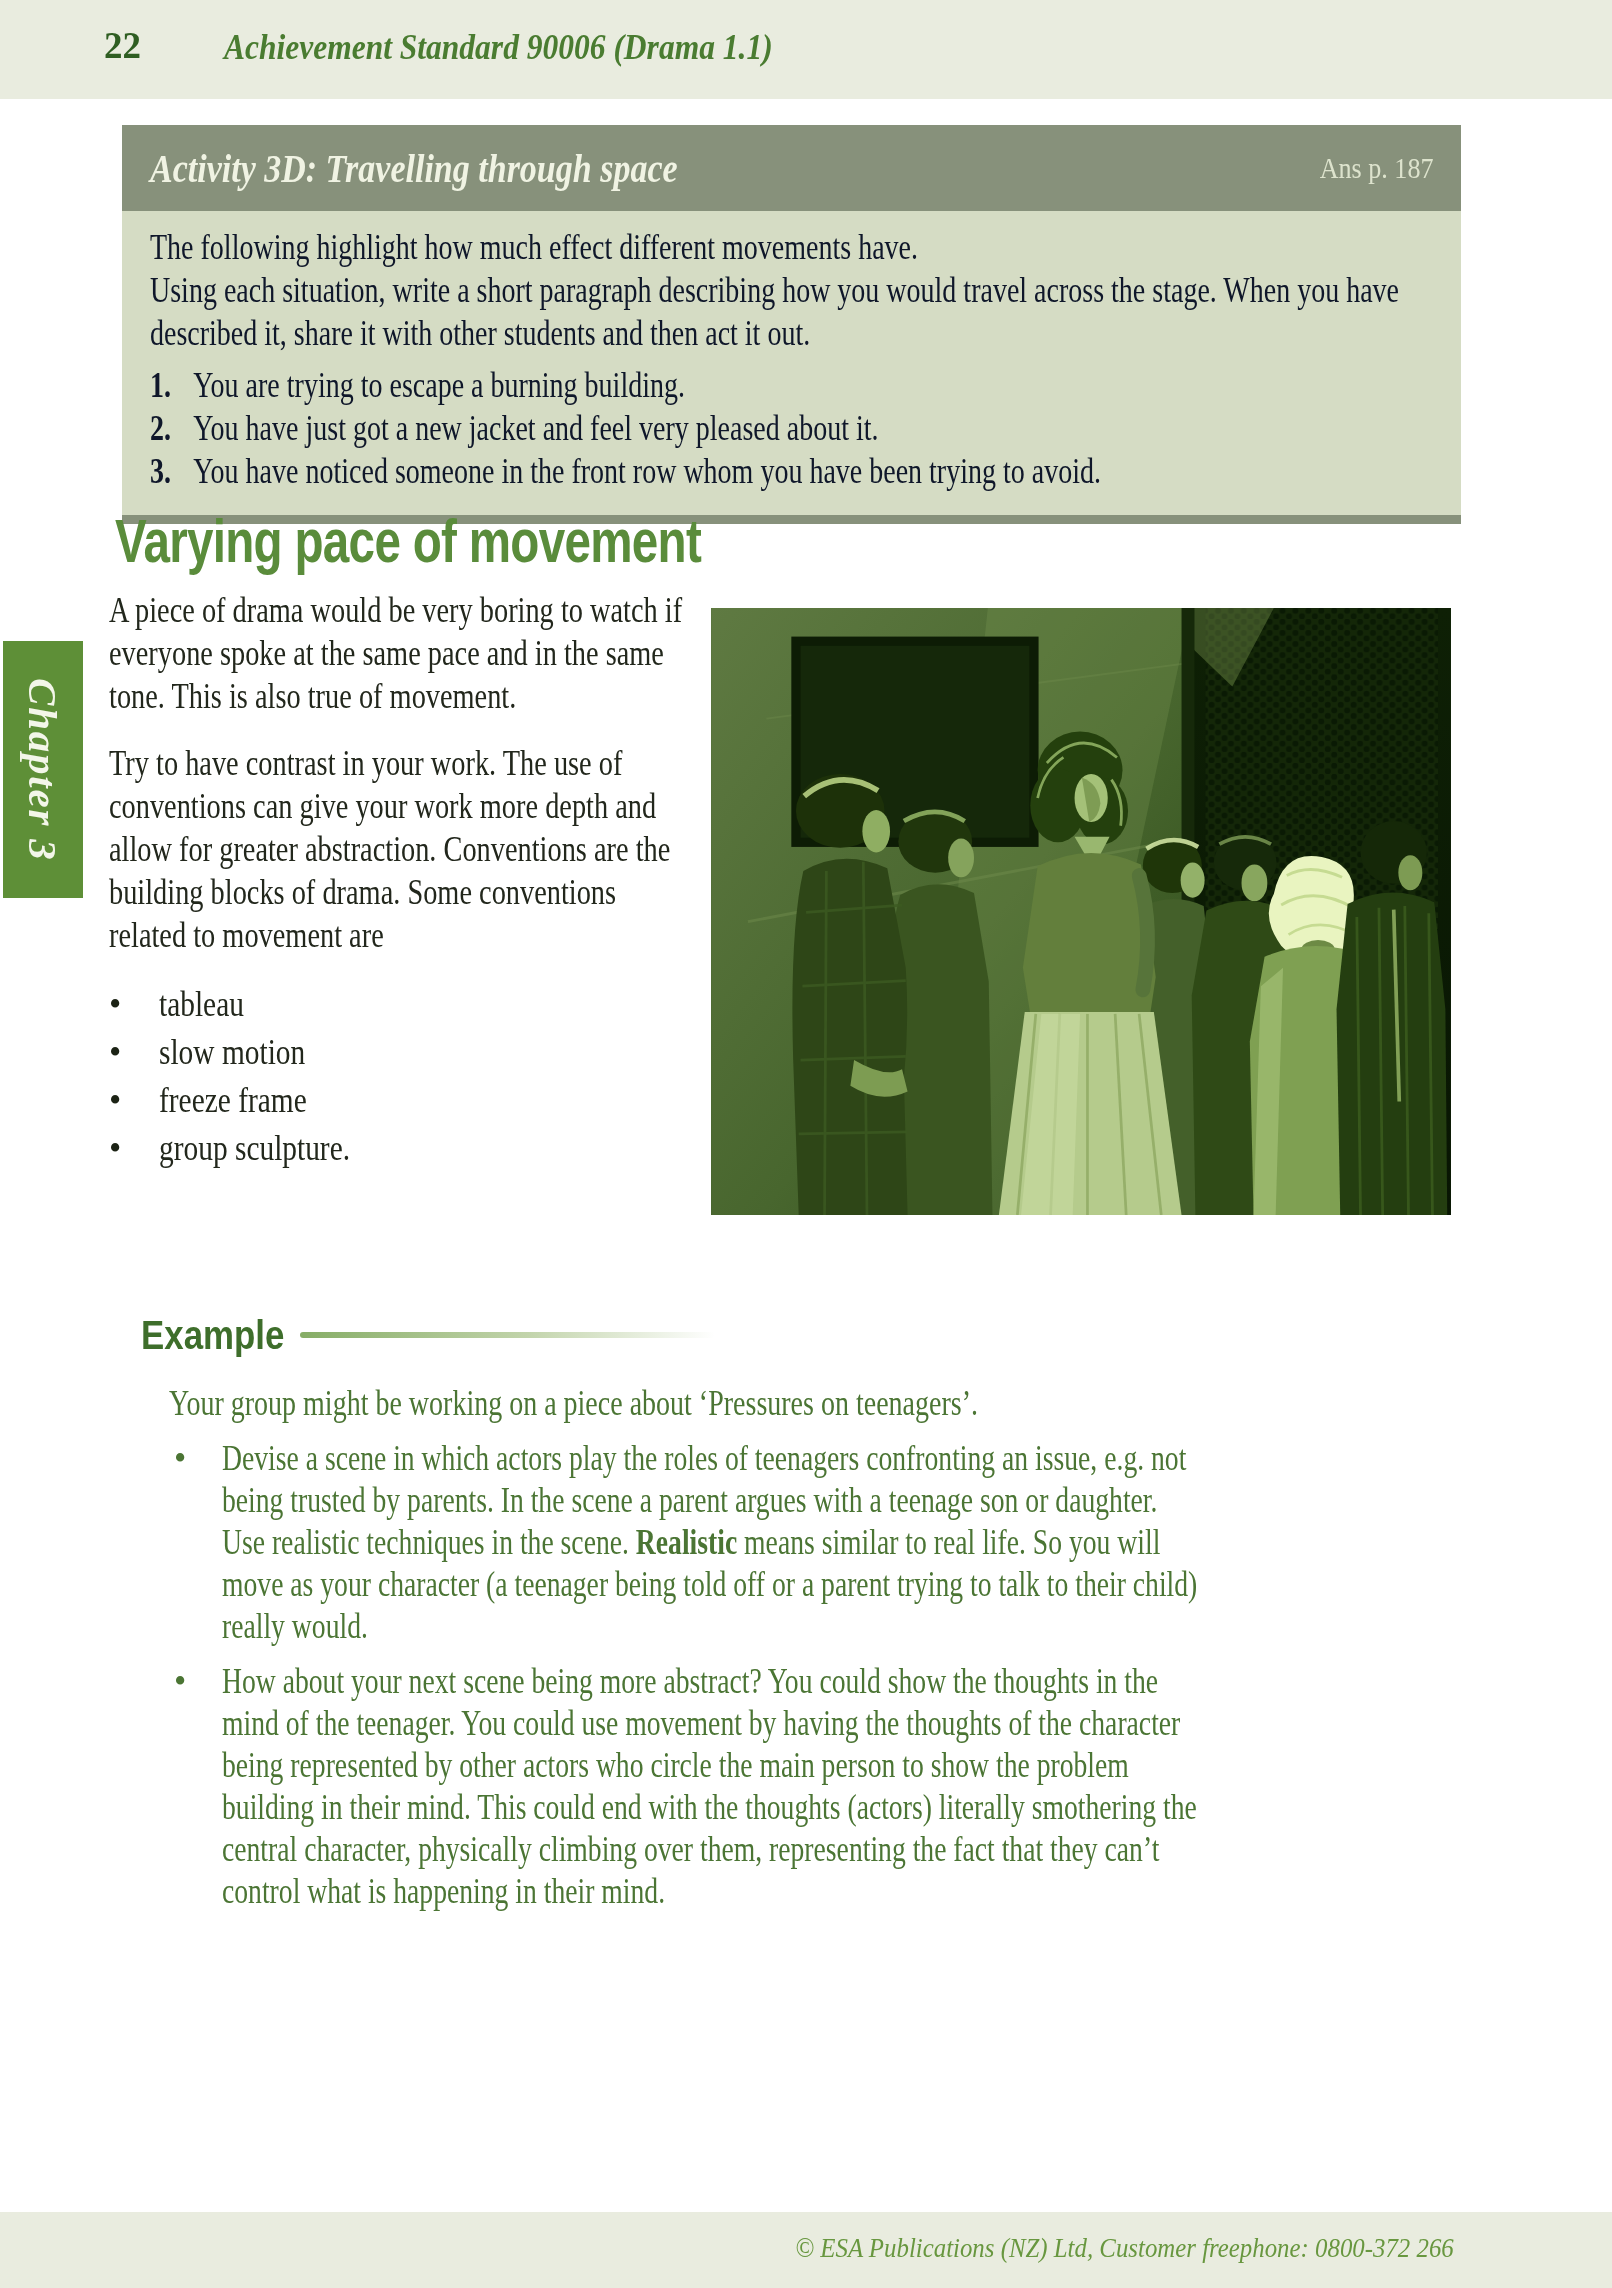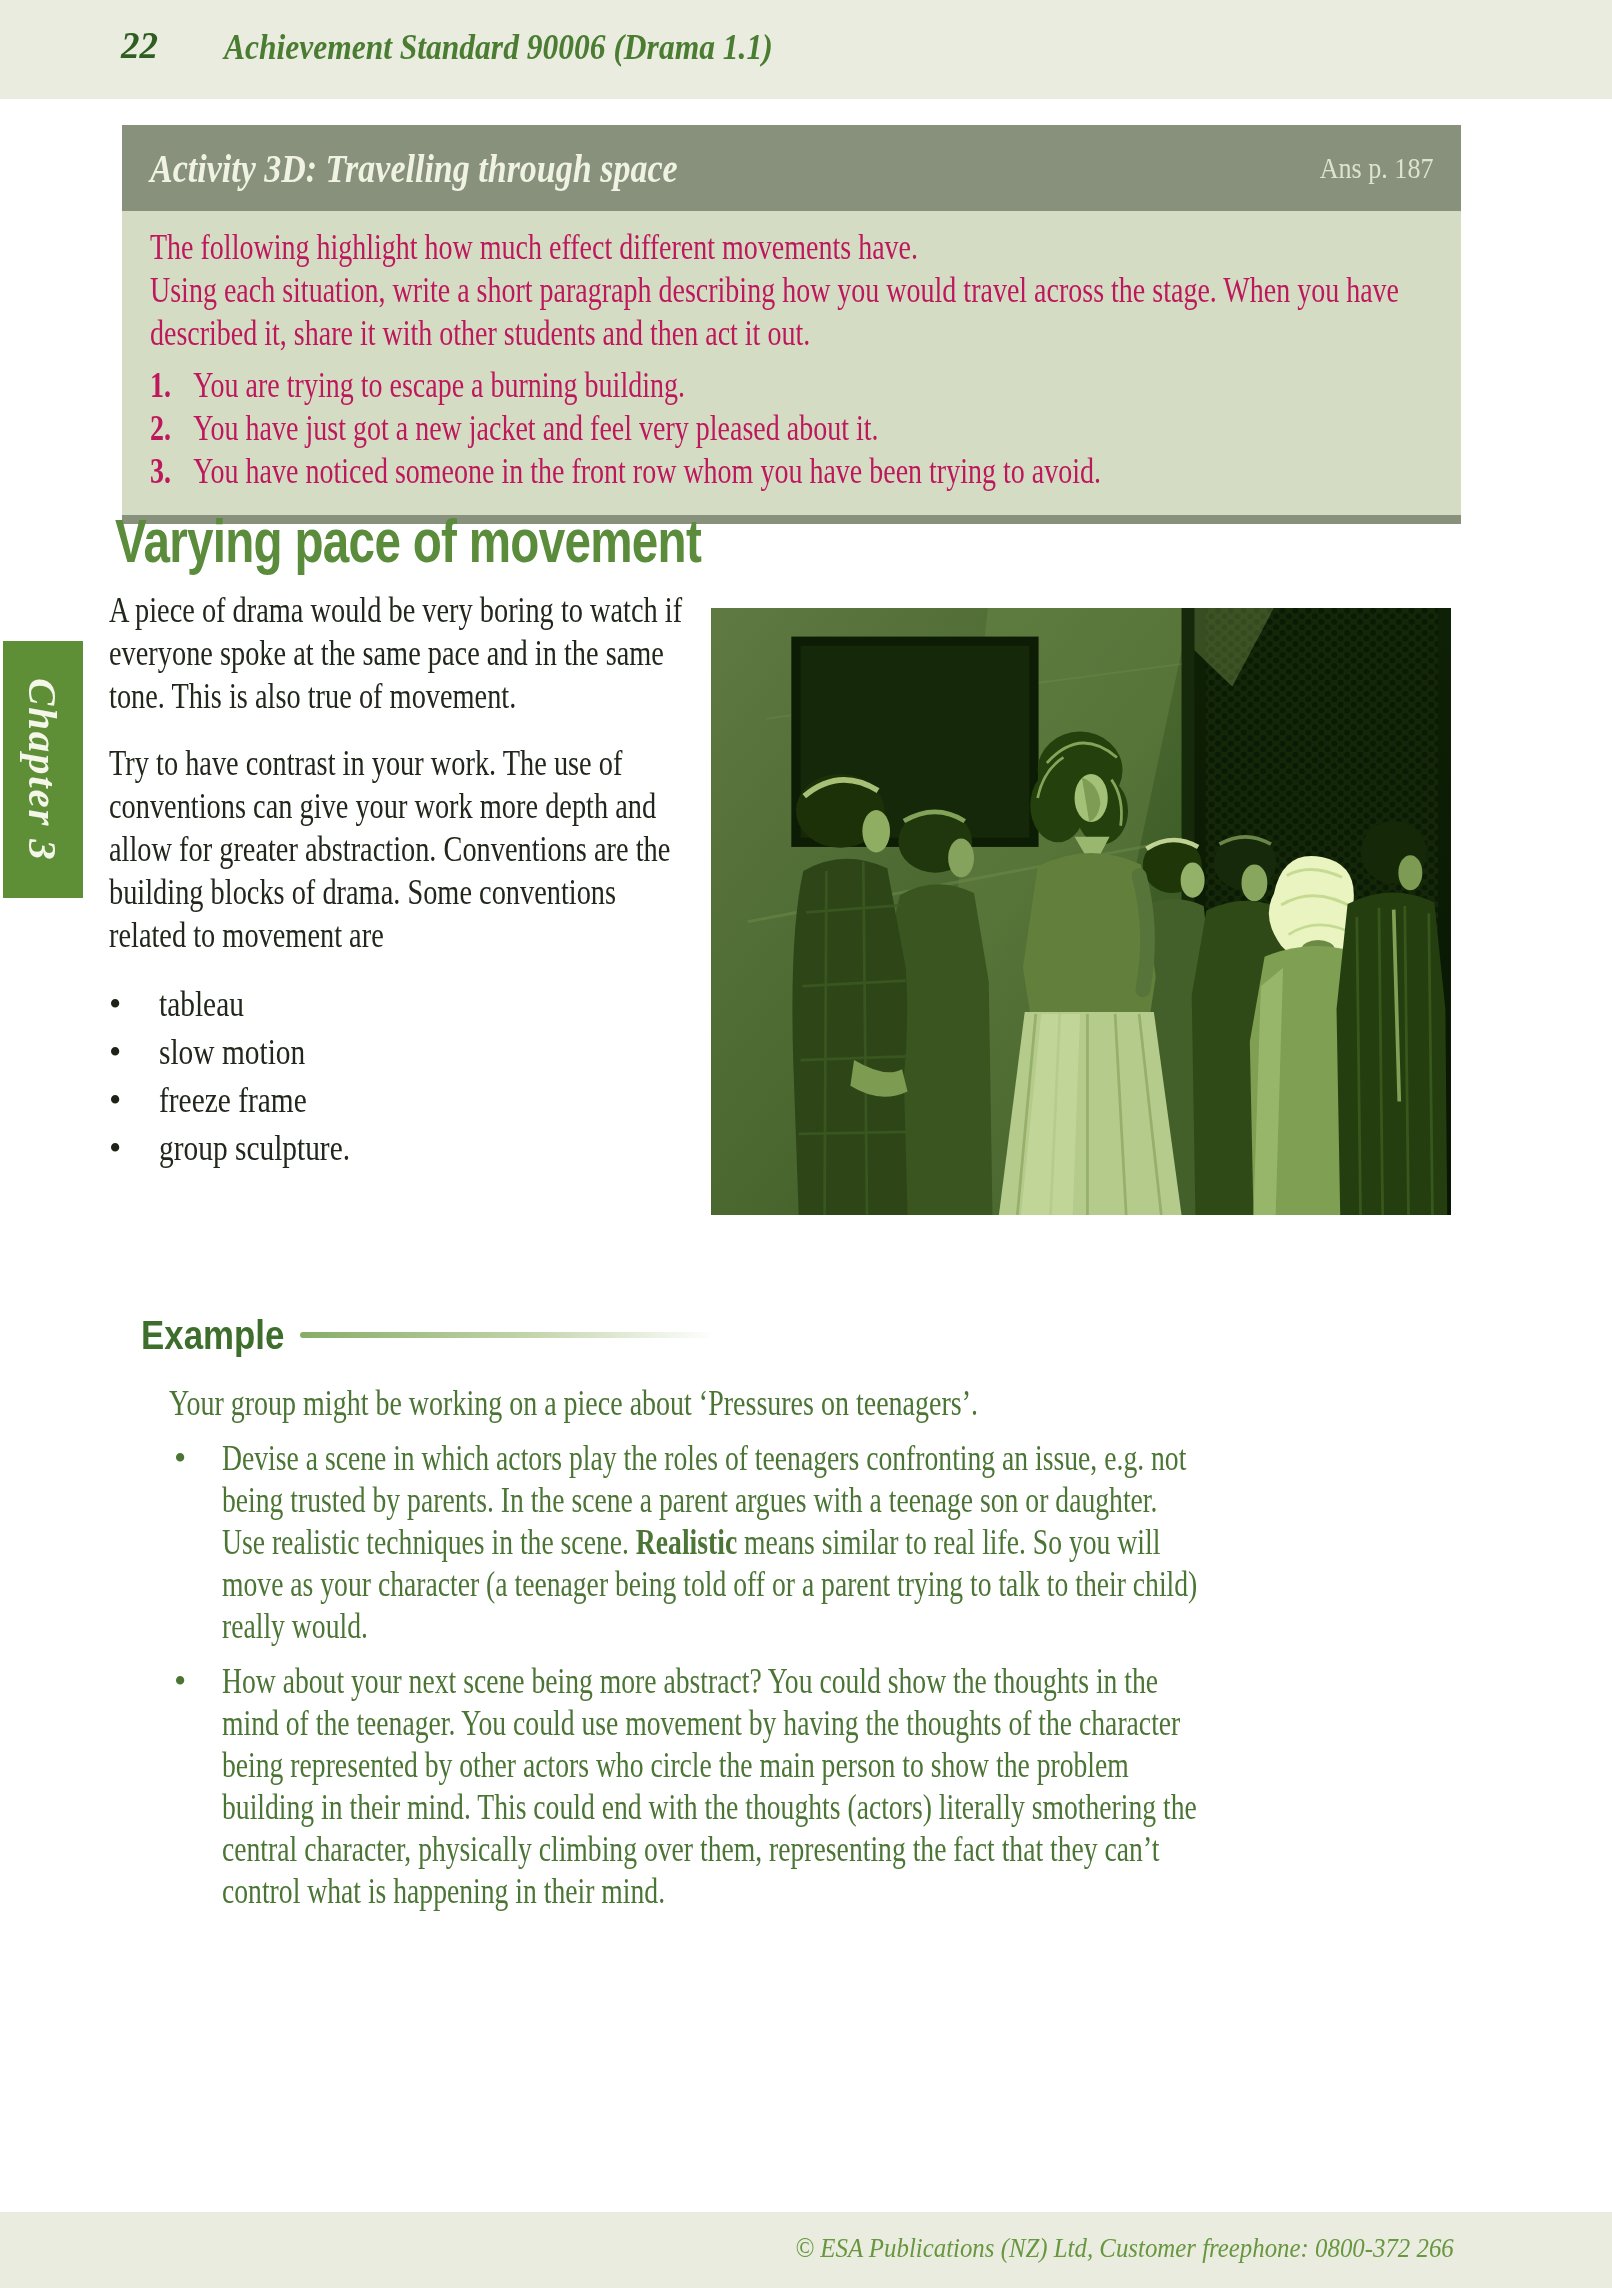--- a/index.html
+++ b/index.html
@@ -3,21 +3,21 @@
 <meta charset="utf-8">
 <style>
   html,body{margin:0;padding:0;background:#ffffff;}
   .page{
     position:relative;width:1612px;height:2289px;background:#ffffff;overflow:hidden;
     font-family:"Liberation Serif", serif;color:#21271a;
   }
   
   .band-top{position:absolute;left:0;top:0;width:100%;height:99px;background:#e9ecdf;}
   .band-bottom{position:absolute;left:0;top:2212px;width:100%;height:77px;background:#e9ecdf;}
-  .page-num{position:absolute;left:121px;top:24px;font-size:37px;font-weight:bold;color:#2f5e22;font-style:italic;}
+  .page-num{position:absolute;left:104px;top:24px;font-size:37px;font-weight:bold;color:#2f5e22;}
   .header-title{
     position:absolute;left:224px;top:28px;font-size:35px;font-style:italic;font-weight:bold;
     color:#4a7c31;white-space:nowrap;transform:scaleX(0.9);transform-origin:0 0;
   }
   .footer-text{
     position:absolute;right:158px;top:2233px;font-size:27px;font-style:italic;color:#68973f;
     white-space:nowrap;transform:scaleX(0.92);transform-origin:100% 0;
   }
   
   .activity{position:absolute;left:122px;top:125px;width:1339px;}
@@ -25,21 +25,21 @@
     height:86px;background:#87917b;display:flex;align-items:center;justify-content:space-between;
     padding:0 28px;box-sizing:border-box;
   }
   .activity-title{
     font-style:italic;font-weight:bold;font-size:40px;color:#f0f3e3;white-space:nowrap;
     transform:scaleX(0.85);transform-origin:0 50%;
   }
   .activity-ans{
     font-size:29px;color:#dde3cd;white-space:nowrap;transform:scaleX(0.9);transform-origin:100% 50%;
   }
-  .activity-body{background:#d5dcc4;padding:14.8px 28px 22px 28px;color:#be185d;}
+  .activity-body{background:#d5dcc4;padding:14.8px 28px 22px 28px;color:#0f172a;}
   .a-squeeze{width:1606px;transform:scaleX(0.8);transform-origin:0 0;}
   .activity-body p{margin:0;font-size:35px;line-height:43px;}
   .a-items{margin-top:9.2px;}
   .a-item{display:flex;font-size:35px;line-height:43px;}
   .a-num{width:54px;font-weight:bold;flex:0 0 auto;}
   .activity-bottom{height:9.2px;background:#87917b;}
   
   .chapter-tab{
     position:absolute;left:2.8px;top:641px;width:80px;height:257px;background:#5e8f37;
     display:flex;align-items:center;justify-content:center;

